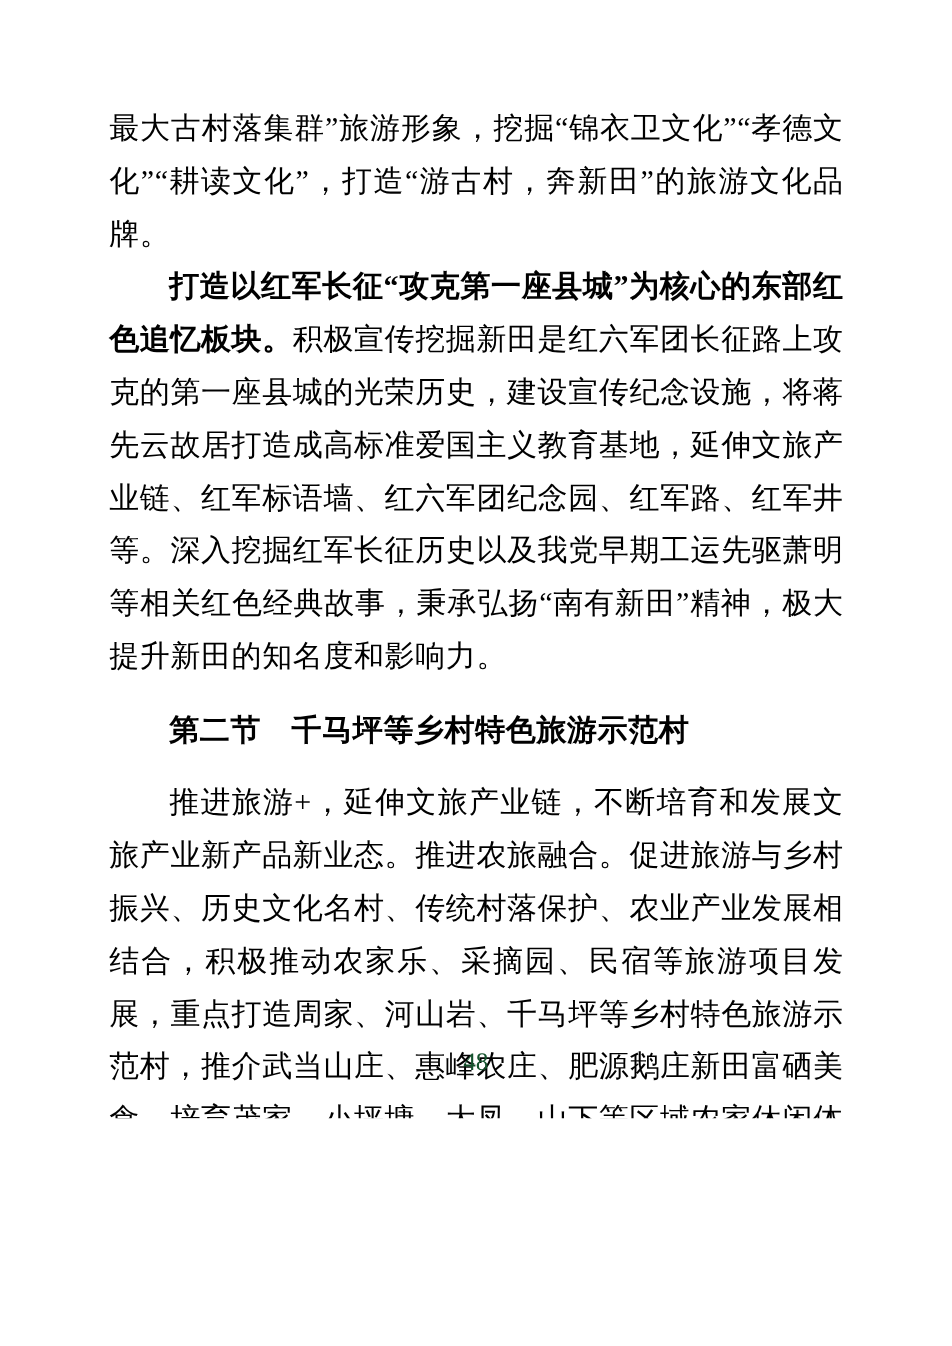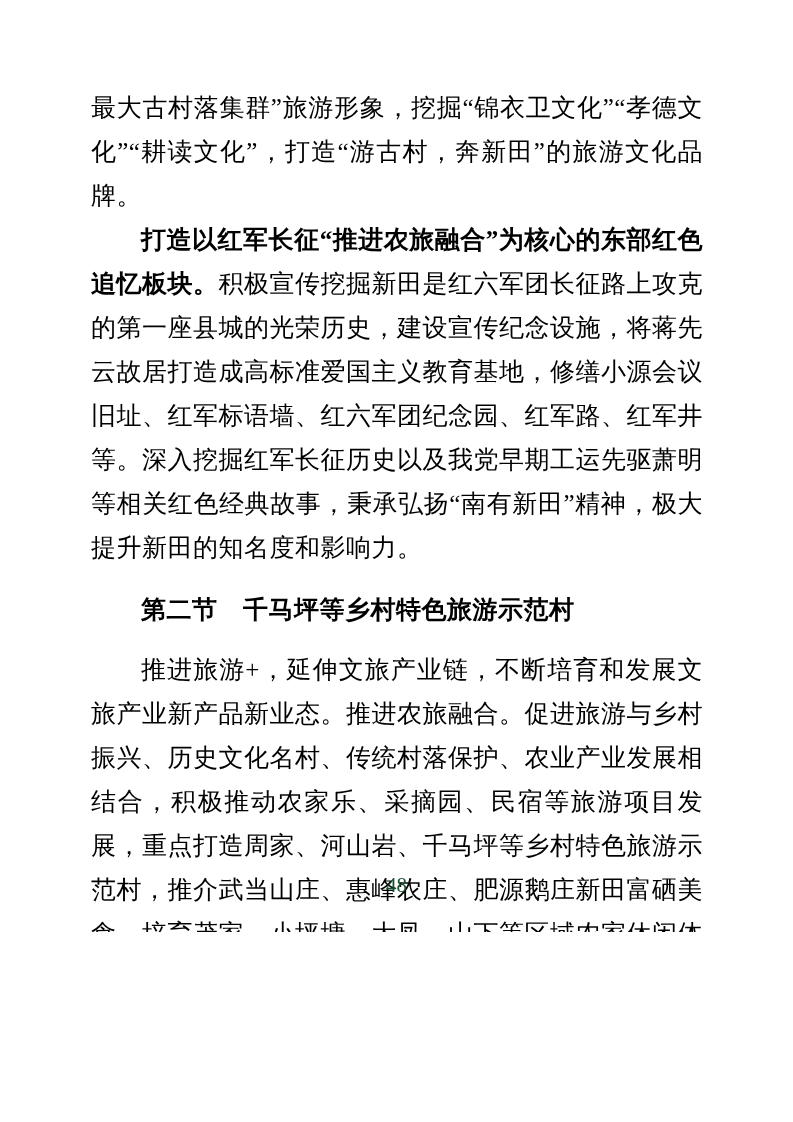--- a/index.html
+++ b/index.html
@@ -59,21 +59,21 @@
   }
 </style>
 </head>
 <body>
 
 <div class="page">
   <div class="content">
 
     <p class="para">最大古村落集群”旅游形象，挖掘“锦衣卫文化”“孝德文化”“耕读文化”，打造“游古村，奔新田”的旅游文化品牌。</p>
 
-    <p class="para indent"><span class="lead-bold">打造以红军长征“推进农旅融合”为核心的东部红色追忆板块。</span><span>积极宣传挖掘新田是红六军团长征路上攻克的第一座县城的光荣历史，建设宣传纪念设施，将蒋先云故居打造成高标准爱国主义教育基地，修缮小源会议旧址、红军标语墙、红六军团纪念园、红军路、红军井等。深入挖掘红军长征历史以及我党早期工运先驱萧明等相关红色经典故事，秉承弘扬“南有新田”精神，极大提升新田的知名度和影响力。</span></p>
+    <p class="para indent"><span class="lead-bold">打造以红军长征“攻克第一座县城”为核心的东部红色追忆板块。</span><span>积极宣传挖掘新田是红六军团长征路上攻克的第一座县城的光荣历史，建设宣传纪念设施，将蒋先云故居打造成高标准爱国主义教育基地，延伸文旅产业链、红军标语墙、红六军团纪念园、红军路、红军井等。深入挖掘红军长征历史以及我党早期工运先驱萧明等相关红色经典故事，秉承弘扬“南有新田”精神，极大提升新田的知名度和影响力。</span></p>
 
     <h2 class="section-heading">第二节　千马坪等乡村特色旅游示范村</h2>
 
     <p class="para indent">推进旅游+，延伸文旅产业链，不断培育和发展文旅产业新产品新业态。推进农旅融合。促进旅游与乡村振兴、历史文化名村、传统村落保护、农业产业发展相结合，积极推动农家乐、采摘园、民宿等旅游项目发展，重点打造周家、河山岩、千马坪等乡村特色旅游示范村，推介武当山庄、惠峰农庄、肥源鹅庄新田富硒美食，培育茂家、小坪塘、大凤、山下等区域农家休闲体验等一批吸附能力强的乡村旅游景区景点，推进旅游与农家休闲体验的有机结合。大力支持全县国家级旅游扶贫重点村建设。推进体旅融合，发展野外运动游。推进南国武当山汽车越野基地、</p>
 
   </div>
 
   <div class="page-footer">
     <span class="page-number">48</span>
   </div>

